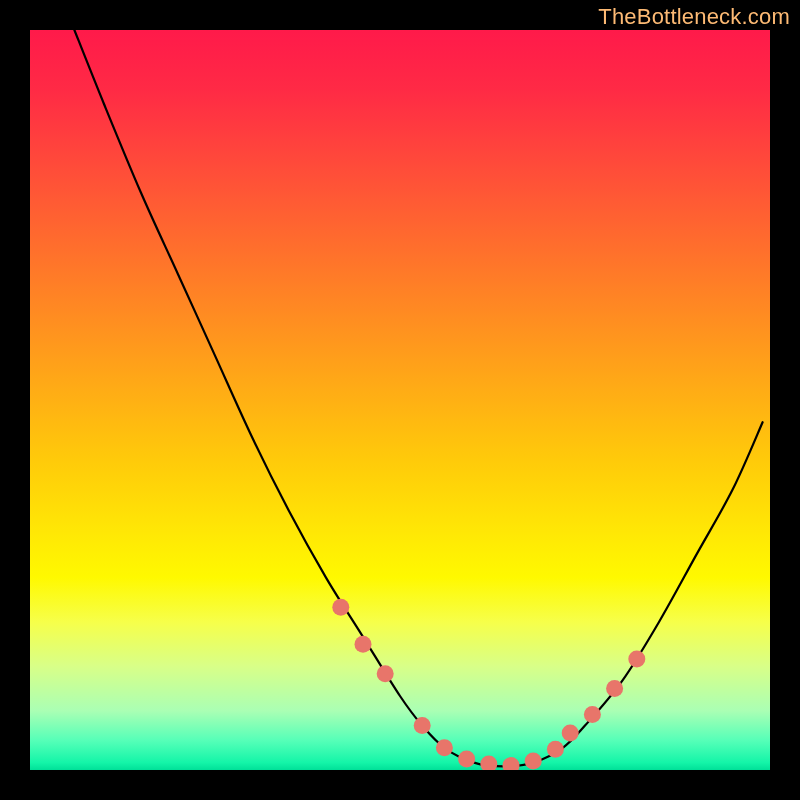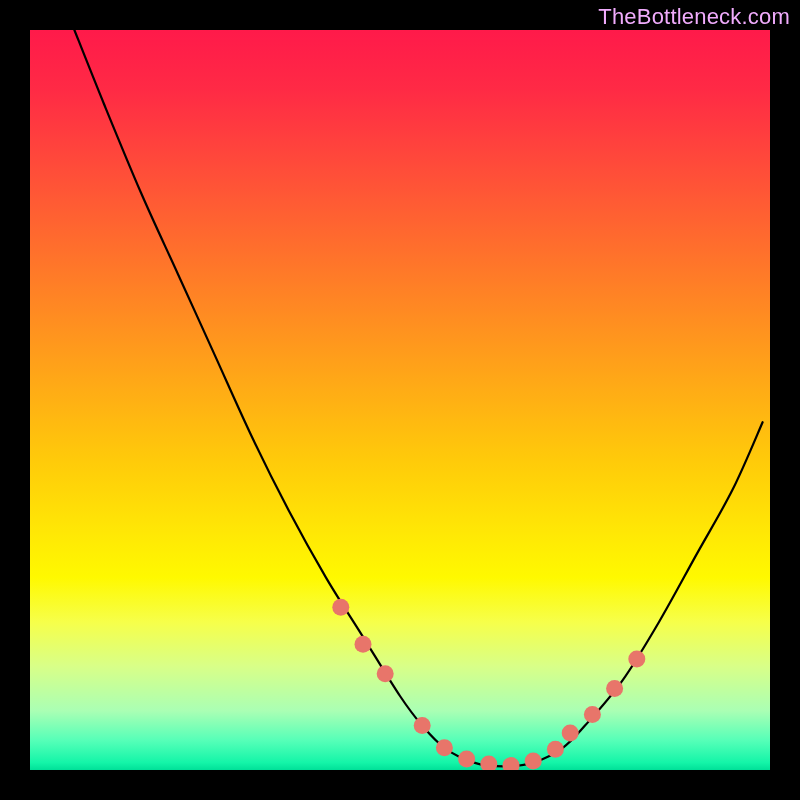--- a/index.html
+++ b/index.html
@@ -8,21 +8,21 @@
     height: 800px;
     background: #000;
     position: relative;
     font-family: Arial, sans-serif;
     overflow: hidden;
   }
   .watermark {
     position: absolute;
     top: 4px;
     right: 10px;
-    color: #f0abfc;
+    color: #fdba74;
     font-size: 22px;
     font-weight: 500;
     z-index: 20;
     letter-spacing: 0.2px;
     text-align: right;
   }
   .plot-area {
     position: absolute;
     left: 30px;
     top: 30px;

